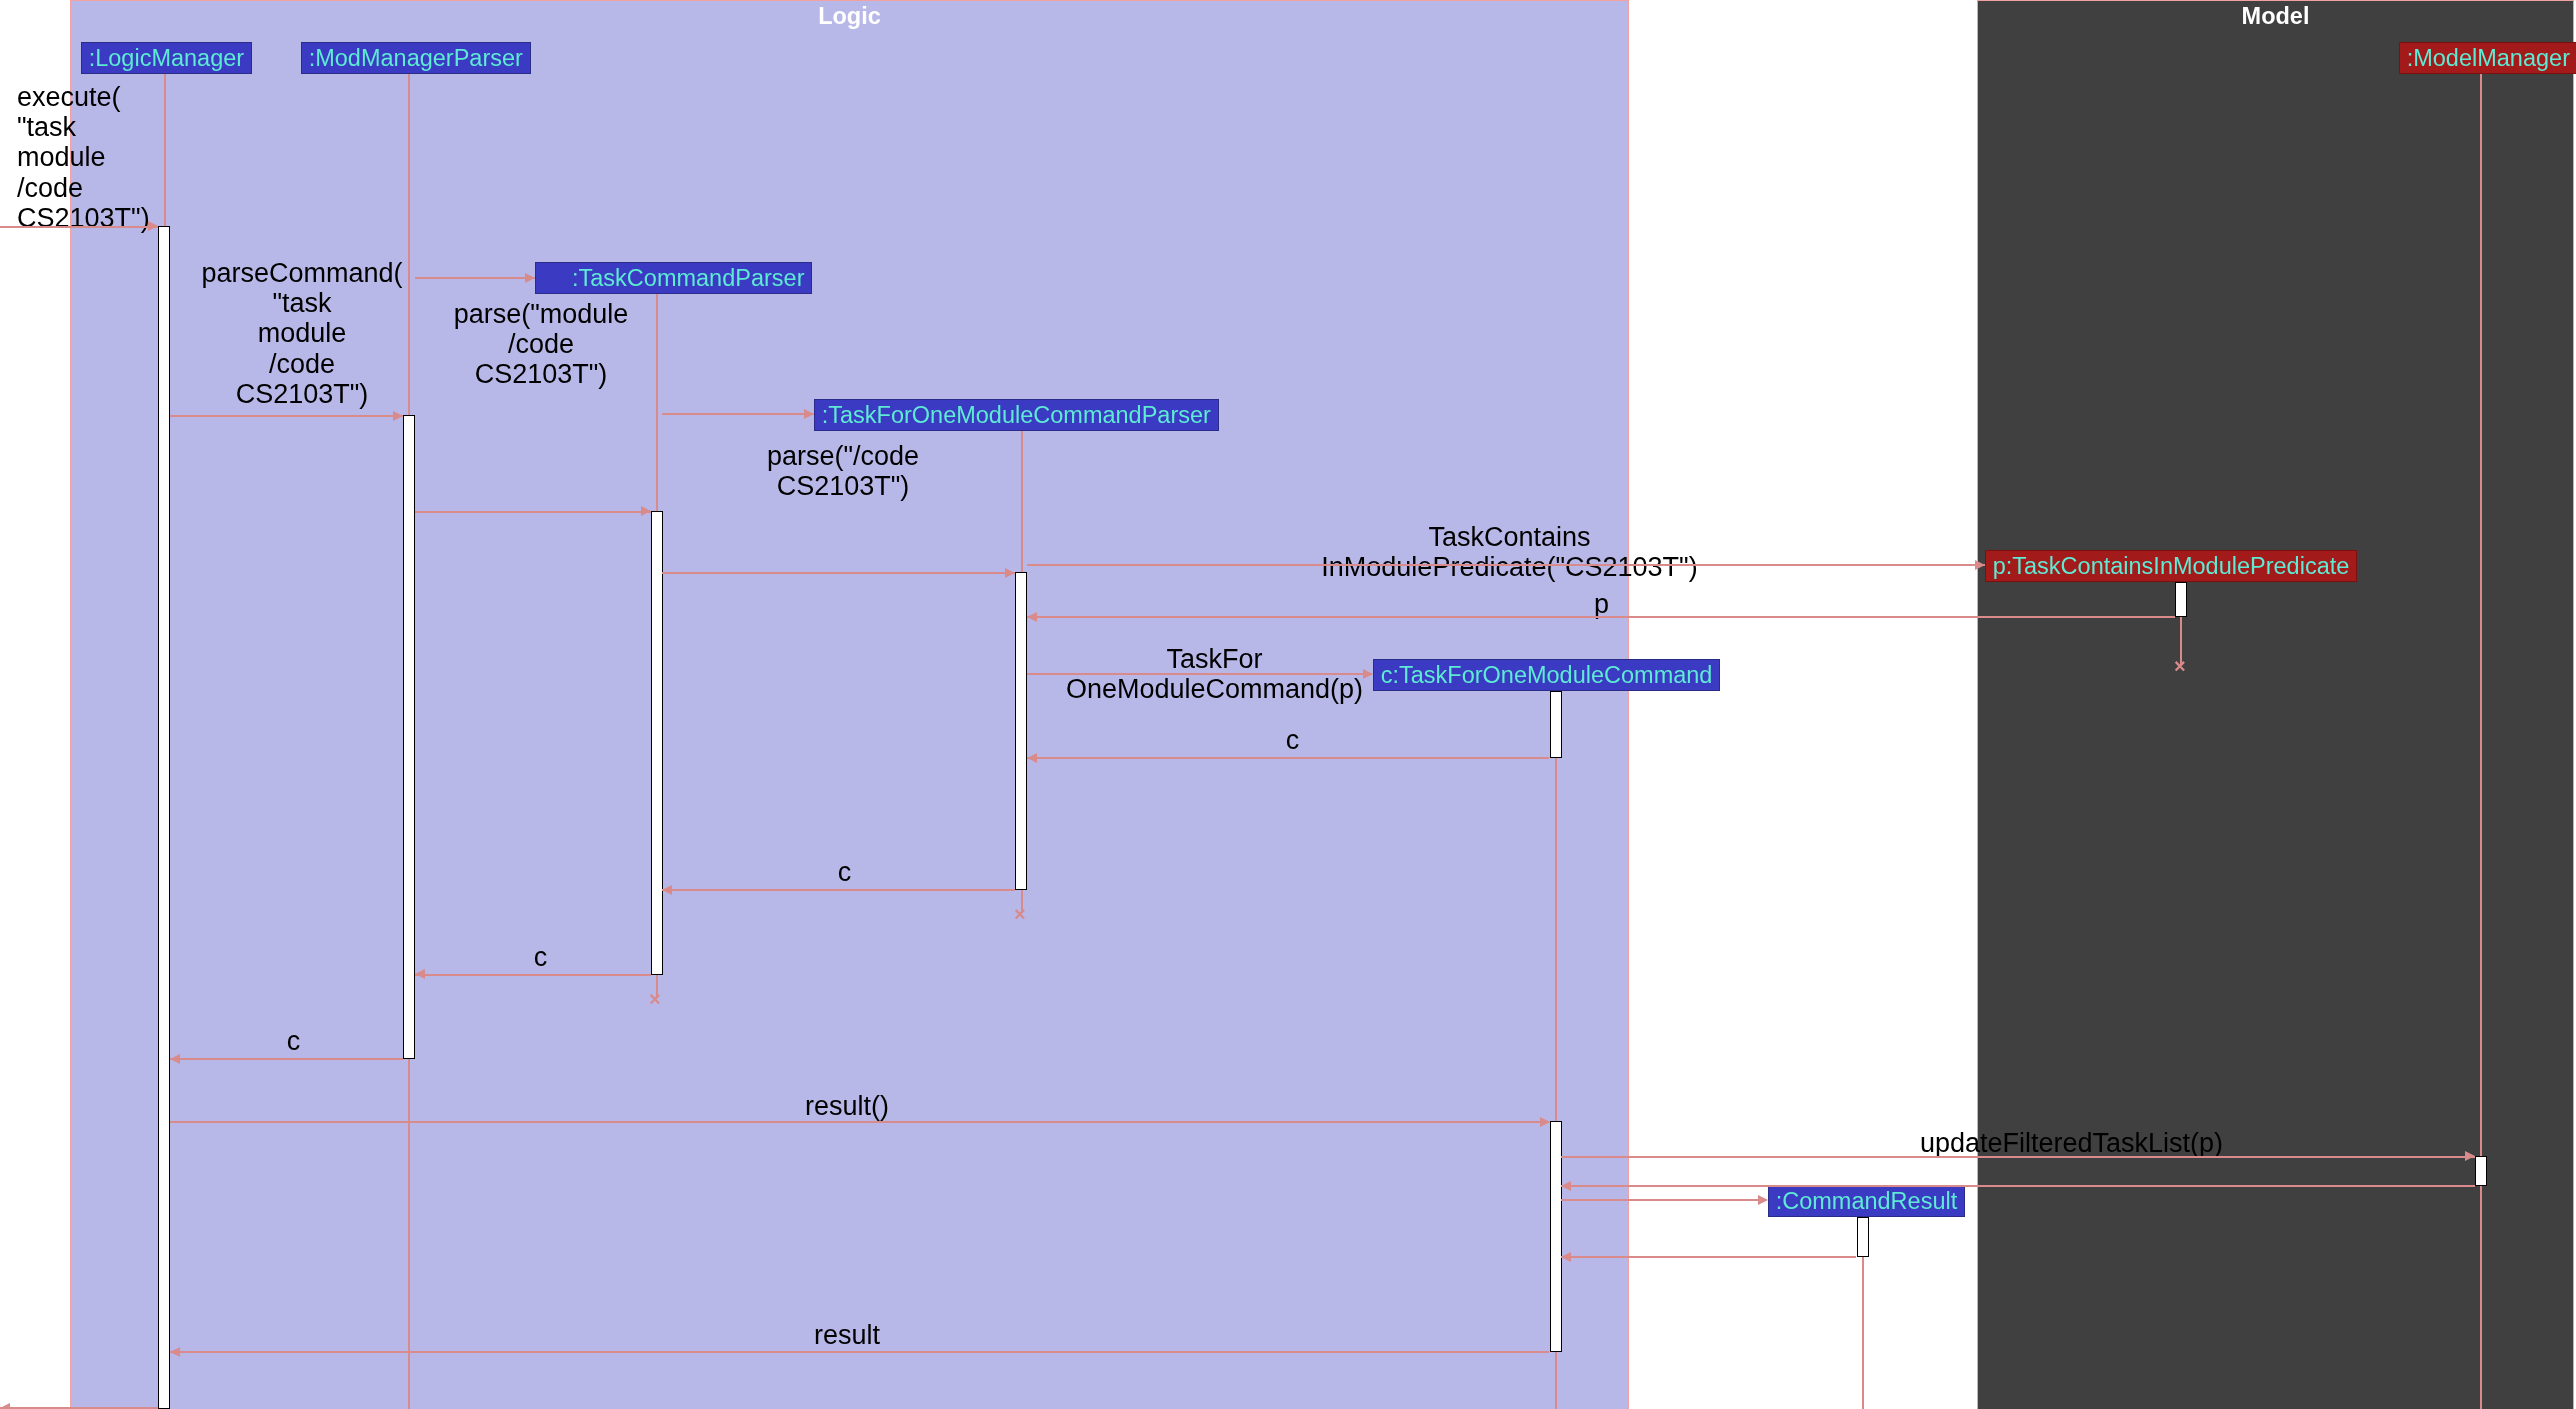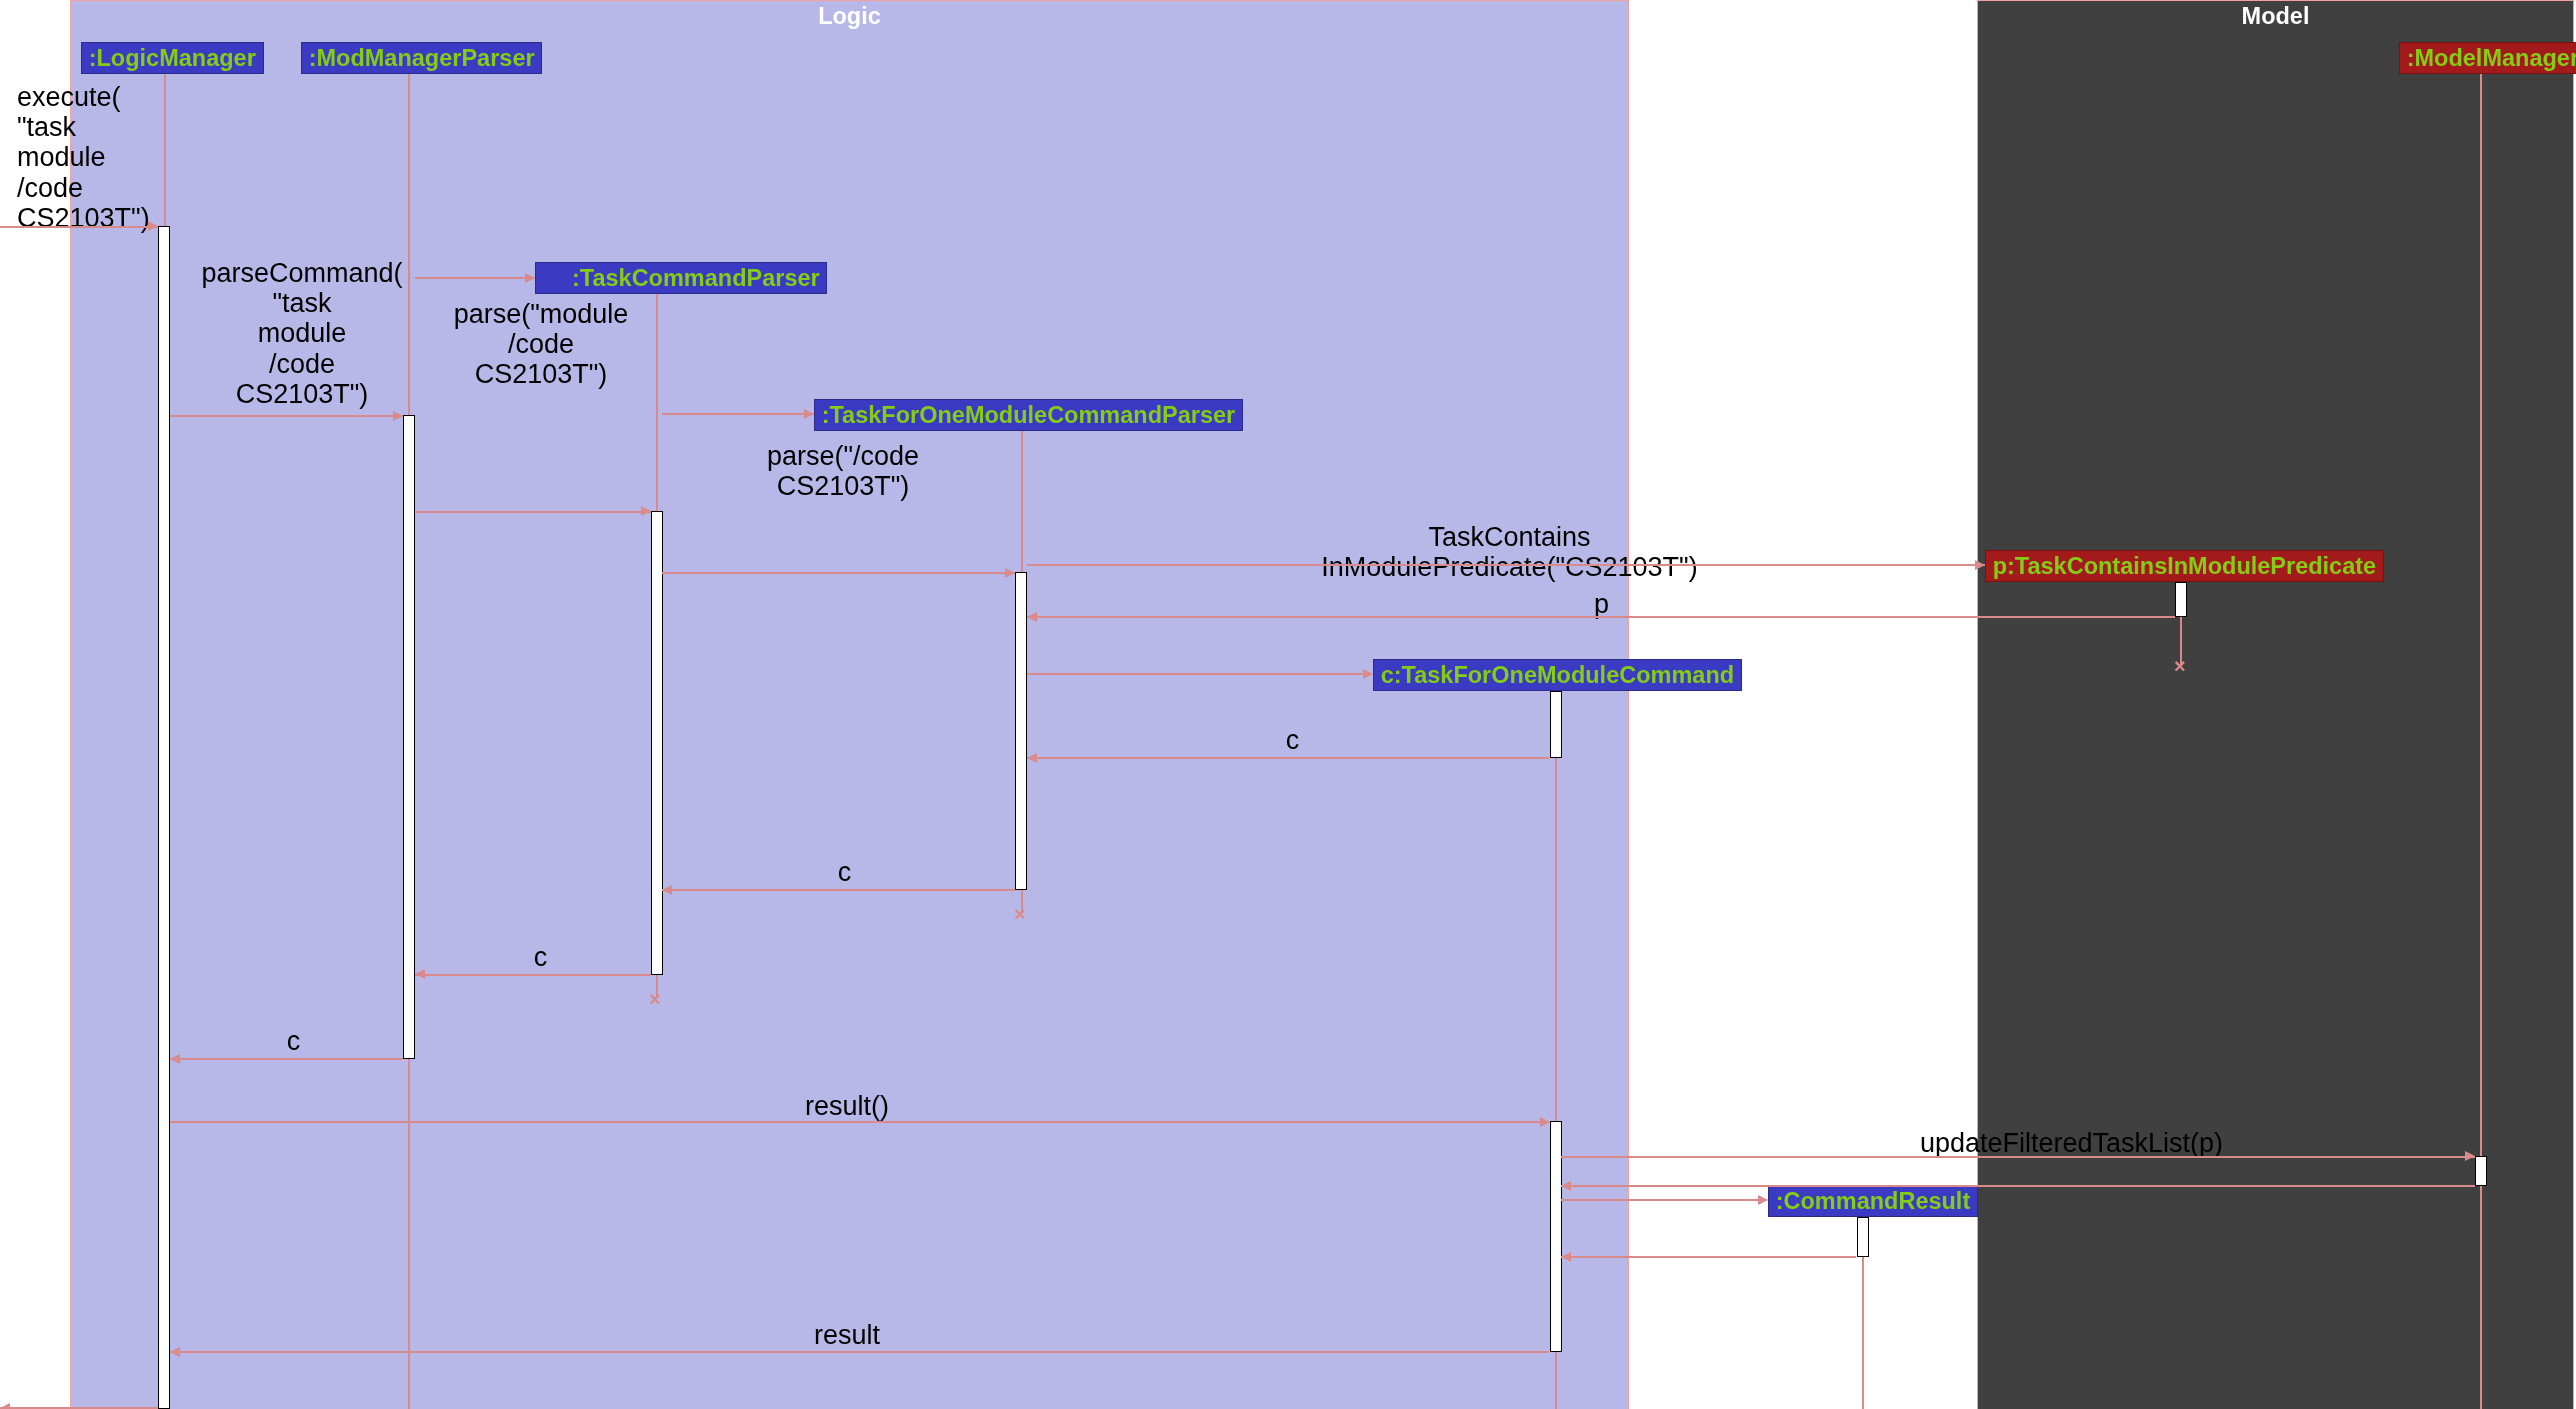--- a/index.html
+++ b/index.html
@@ -30,27 +30,26 @@
     top: 0;
     left: 50%;
     transform: translateX(-50%);
     color: #ffffff;
     font-weight: bold;
     font-size: 23.5px;
     padding-top: 1.7px;
   }
   .lifeline-box {
     position: absolute;
-    color: #84cc16;
+    color: #5eead4;
     font-size: 23.5px;
     padding: 1.7px 6.7px;
     white-space: nowrap;
     box-sizing: border-box;
     border: 0.8px solid #2b2b88;
-    font-weight: bold;
   }
   .logic-box {
     background: #3a3ac2;
     border-color: #2b2b88;
   }
   .model-box {
     background: #a31a1a;
     border-color: #7a1010;
   }
   .line {
@@ -174,20 +173,22 @@
 
   <div class="msg-label" style="left:1216px; top:522px; width:587px;">TaskContains
 InModulePredicate("CS2103T")</div>
   <div class="line" style="left:1027px; top:564px; width:958px; height:1.7px;"></div>
   <div class="arrow-head arrow-right" style="left:1975px; top:560px;"></div>
 
   <div class="msg-label" style="left:1589px; top:589px; width:25px;">p</div>
   <div class="line" style="left:1027px; top:616px; width:1148px; height:1.7px;"></div>
   <div class="arrow-head arrow-left" style="left:1027px; top:612px;"></div>
 
+  <div class="msg-label" style="left:1055px; top:644px; width:319px;">TaskFor
+OneModuleCommand(p)</div>
   <div class="line" style="left:1027px; top:673px; width:345px; height:1.7px;"></div>
   <div class="arrow-head arrow-right" style="left:1363px; top:669px;"></div>
 
   <div class="msg-label" style="left:1280px; top:725px; width:25px;">c</div>
   <div class="line" style="left:1027px; top:757px; width:522px; height:1.7px;"></div>
   <div class="arrow-head arrow-left" style="left:1027px; top:753px;"></div>
 
   <div class="msg-label" style="left:832px; top:857px; width:25px;">c</div>
   <div class="line" style="left:662px; top:889px; width:353px; height:1.7px;"></div>
   <div class="arrow-head arrow-left" style="left:662px; top:885px;"></div>

